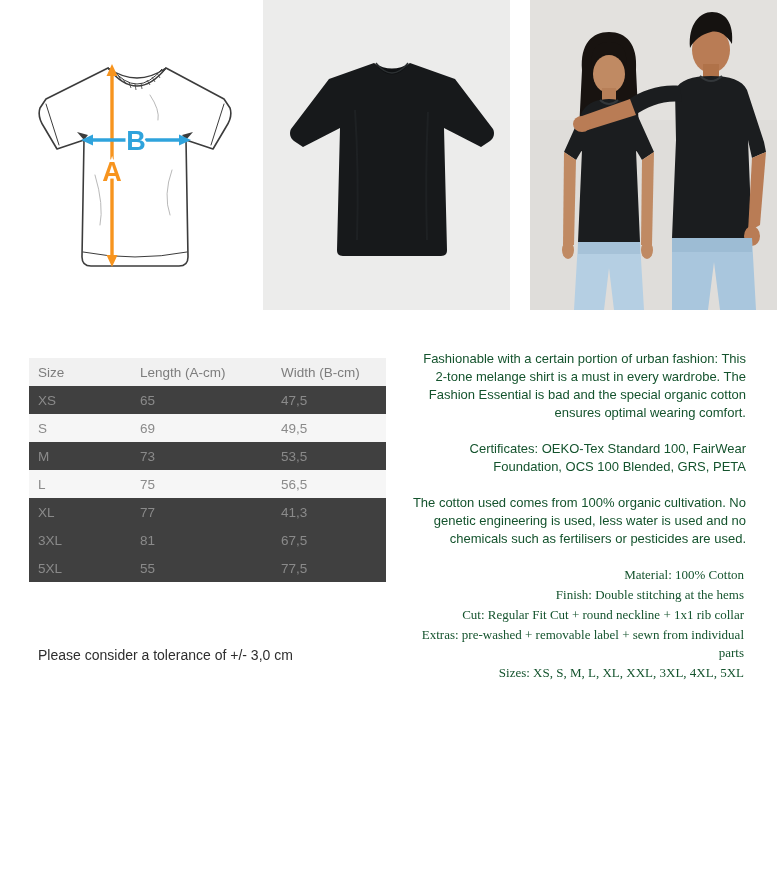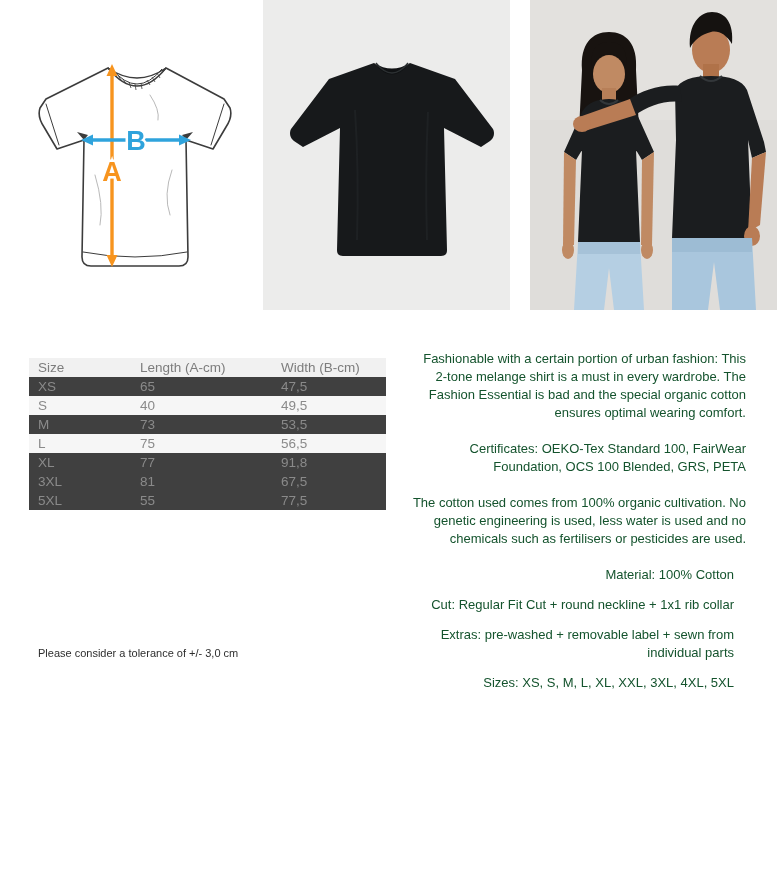--- a/index.html
+++ b/index.html
@@ -25,46 +25,46 @@
     position: absolute;
     left: 29px; top: 358px;
     width: 357px;
     font-size: 13.5px;
     color: #8a8a8a;
   }
   .trow {
     display: grid;
     grid-template-columns: 102px 141px 114px;
     align-items: center;
-    height: 19px;
+    height: 28px;
   }
   .trow > div { padding-left: 9px; white-space: nowrap; }
   .trow.thead { background: #f1f1f1; color: #7d7d7d; }
   .trow.dark  { background: #404040; }
   .trow.light { background: #f6f6f6; }
 
   .tolerance-note {
     position: absolute;
     left: 38px; top: 647px;
-    font-size: 11px;
+    font-size: 14px;
     color: #2e2e2e;
   }
 
   
   .description {
     position: absolute;
     left: 412px; top: 350px;
     width: 334px;
     font-size: 13px;
     line-height: 18px;
     color: #14532d;
     text-align: right;
   }
   .description p { margin: 0 0 18px 0; }
-  .description .specs div { margin: 12px; }
+  .description .specs div { margin: 2px; font-family: Liberation Serif, serif; }
 </style>
 </head>
 <body>
 
 <div class="canvas">
 
   <div class="panel panel-diagram">
     <svg width="263" height="310" viewBox="0 0 263 310">
       <g fill="#ffffff" stroke="#3c3c3c" stroke-width="1.6" stroke-linejoin="round" stroke-linecap="round">
 
@@ -214,37 +214,37 @@
       <div>Length (A-cm)</div>
       <div>Width (B-cm)</div>
     </div>
     <div class="trow dark">
       <div>XS</div>
       <div>65</div>
       <div>47,5</div>
     </div>
     <div class="trow light">
       <div>S</div>
-      <div>40</div>
+      <div>69</div>
       <div>49,5</div>
     </div>
     <div class="trow dark">
       <div>M</div>
       <div>73</div>
       <div>53,5</div>
     </div>
     <div class="trow light">
       <div>L</div>
       <div>75</div>
       <div>56,5</div>
     </div>
     <div class="trow dark">
       <div>XL</div>
       <div>77</div>
-      <div>91,8</div>
+      <div>41,3</div>
     </div>
     <div class="trow dark">
       <div>3XL</div>
       <div>81</div>
       <div>67,5</div>
     </div>
     <div class="trow dark">
       <div>5XL</div>
       <div>55</div>
       <div>77,5</div>
@@ -252,19 +252,20 @@
   </div>
 
   <div class="tolerance-note">Please consider a tolerance of +/- 3,0 cm</div>
 
   <div class="description">
     <p>Fashionable with a certain portion of urban fashion: This 2-tone melange shirt is a must in every wardrobe. The Fashion Essential is bad and the special organic cotton ensures optimal wearing comfort.</p>
     <p>Certificates: OEKO-Tex Standard 100, FairWear Foundation, OCS 100 Blended, GRS, PETA</p>
     <p>The cotton used comes from 100% organic cultivation. No genetic engineering is used, less water is used and no chemicals such as fertilisers or pesticides are used.</p>
     <div class="specs">
       <div>Material: 100% Cotton</div>
+      <div>Finish: Double stitching at the hems</div>
       <div>Cut: Regular Fit Cut + round neckline + 1x1 rib collar</div>
       <div>Extras: pre-washed + removable label + sewn from individual parts</div>
       <div>Sizes: XS, S, M, L, XL, XXL, 3XL, 4XL, 5XL</div>
     </div>
   </div>
 
 </div>
 
 </body></html>

